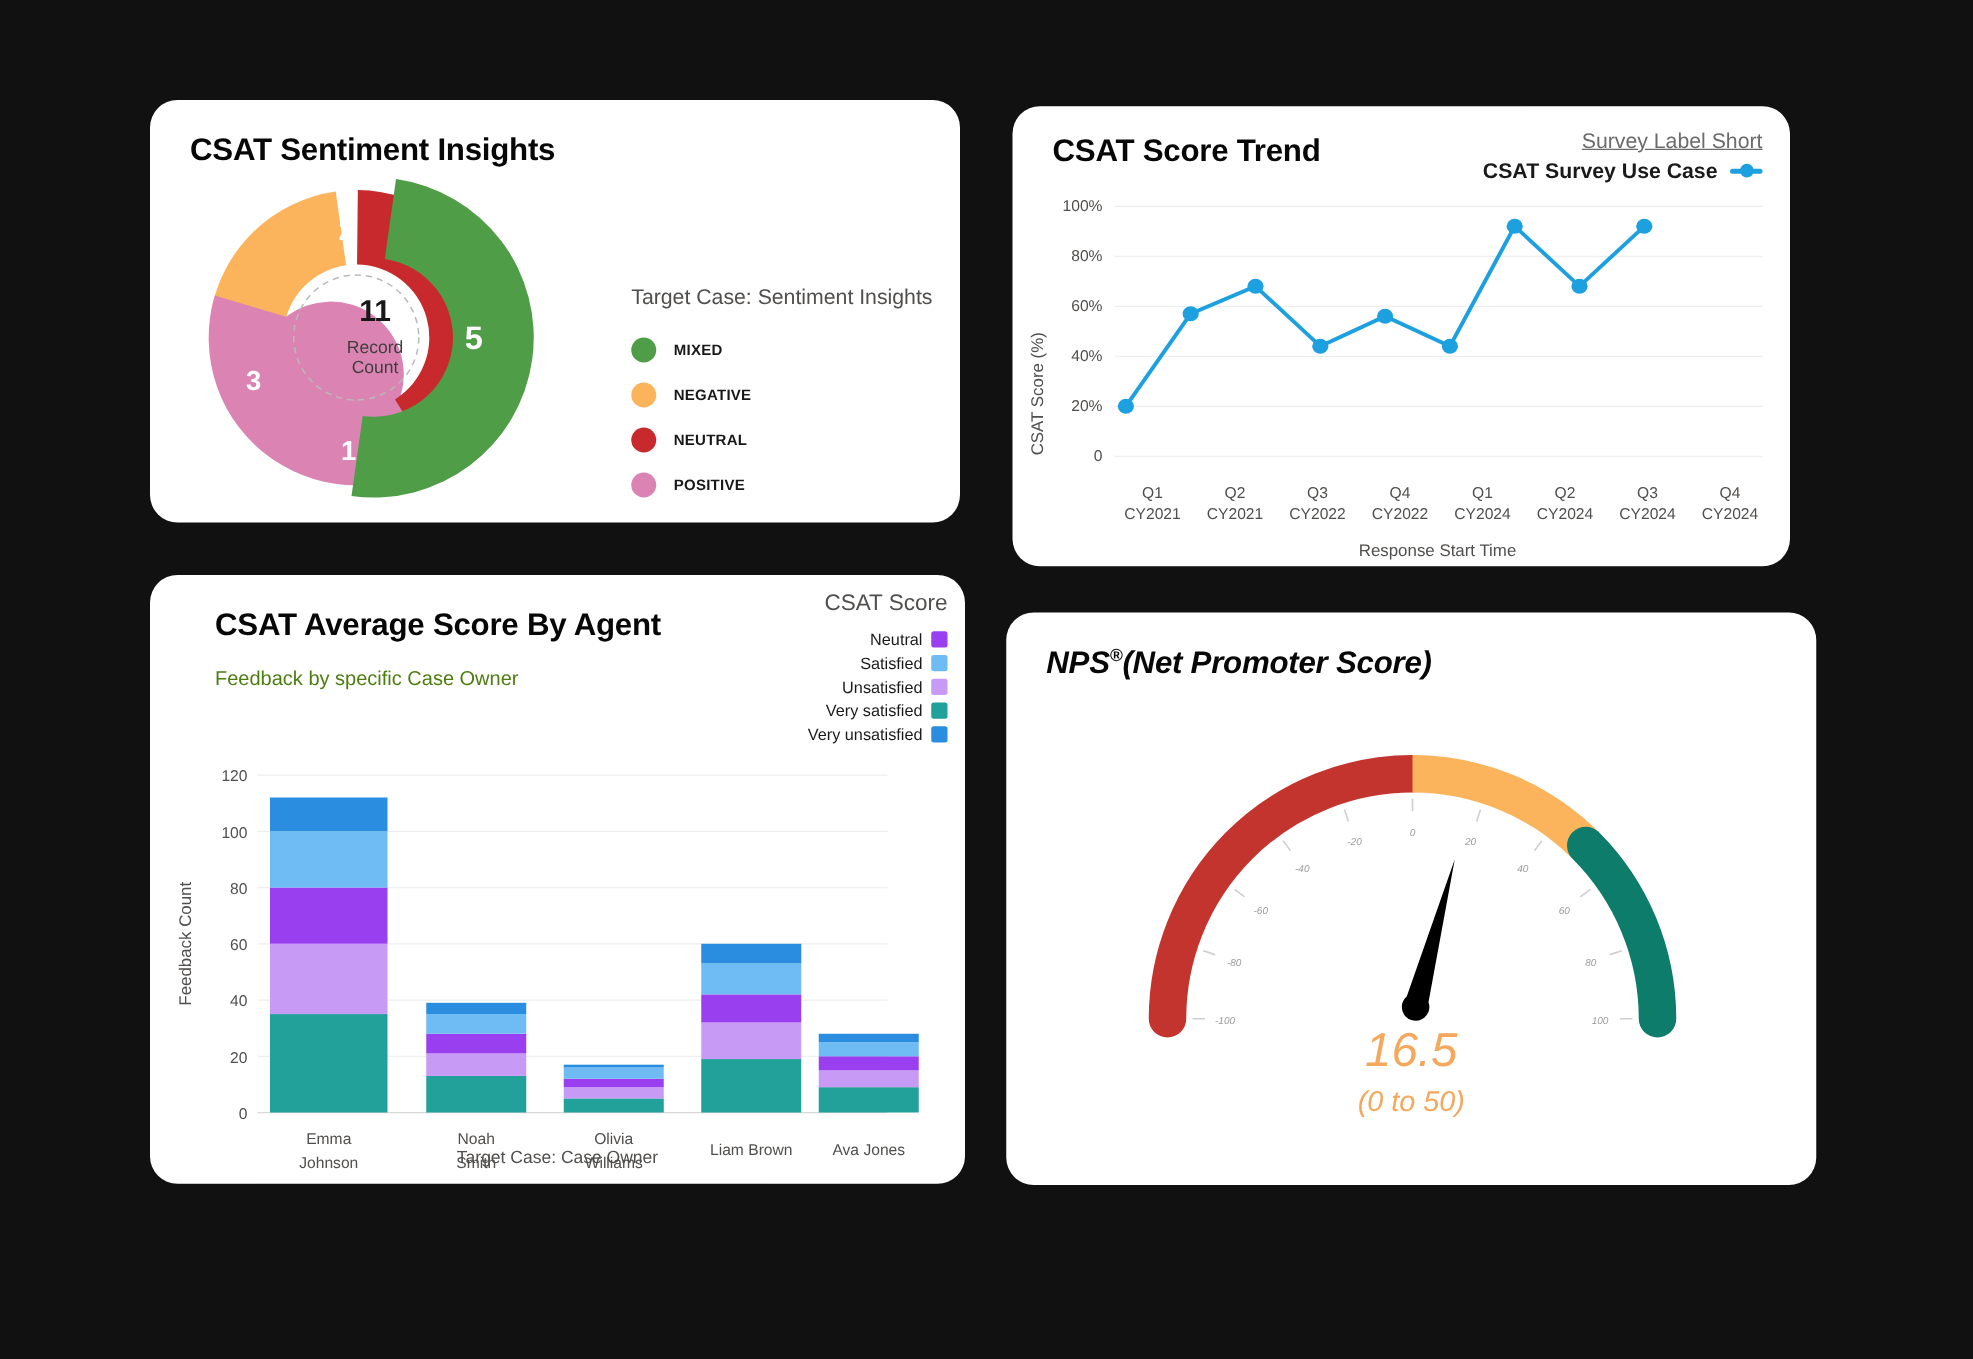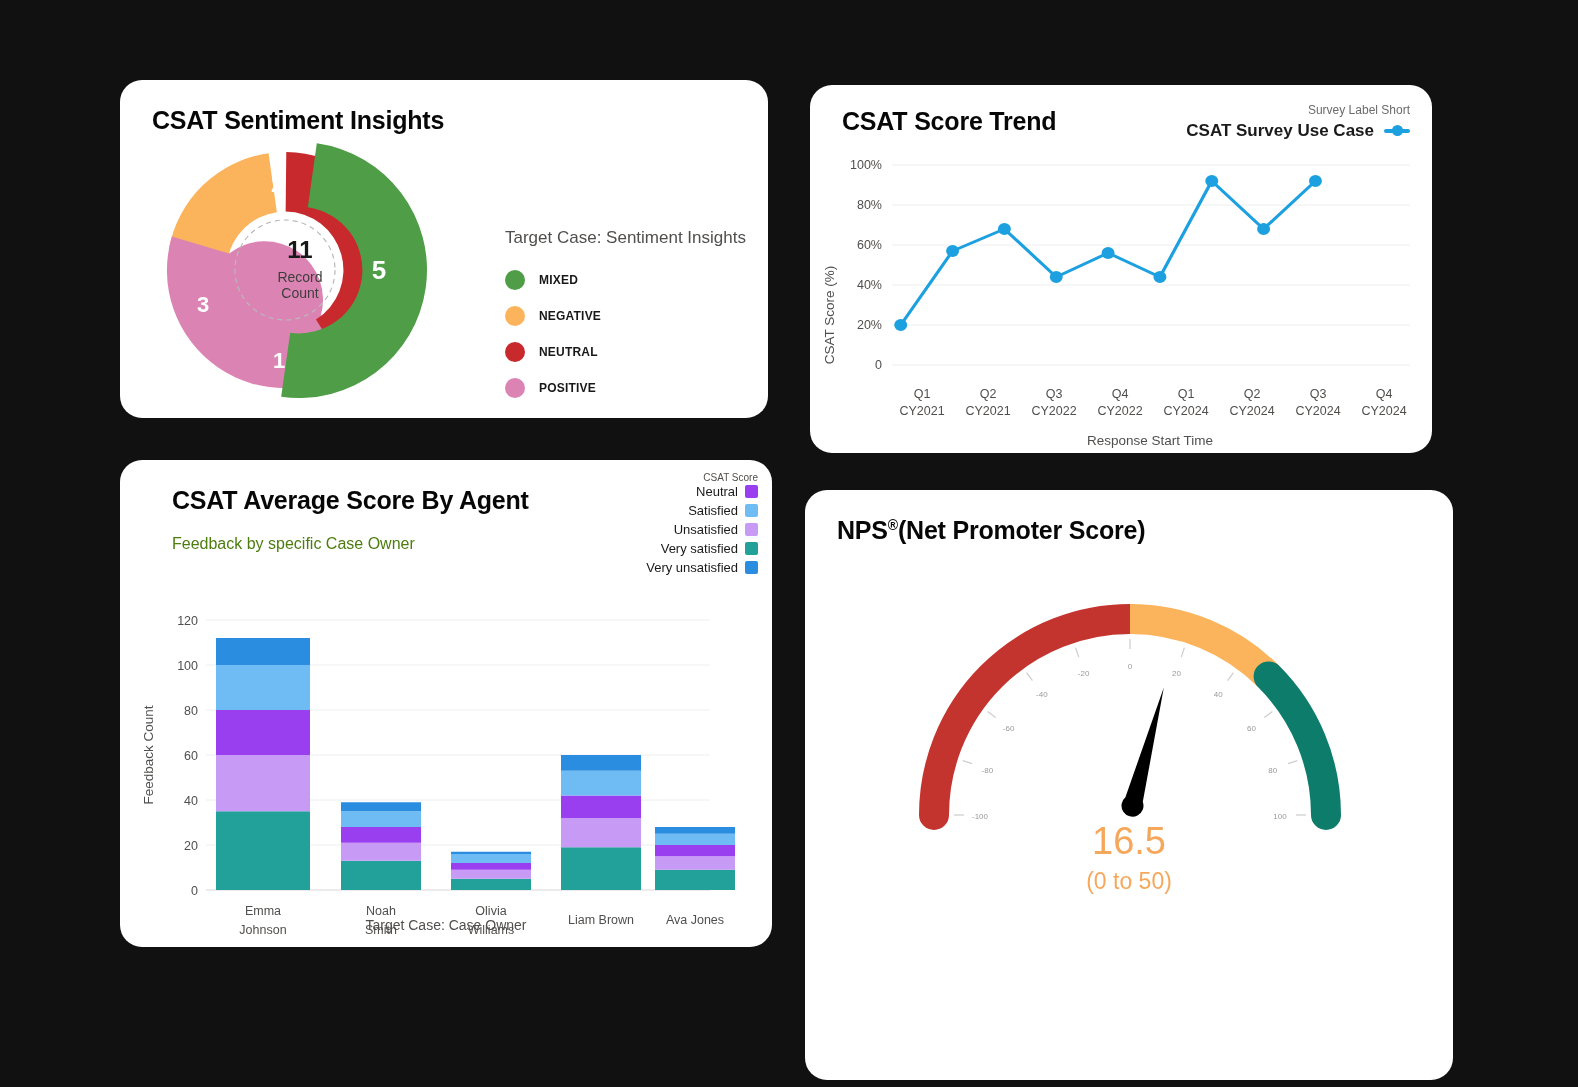--- a/index.html
+++ b/index.html
@@ -18,21 +18,21 @@
     position: absolute;
     background: #ffffff;
     border-radius: 22px;
     overflow: hidden;
   }
 
   
   #card-sentiment { left: 120px; top: 80px; width: 648px; height: 338px; }
   #card-trend     { left: 810px; top: 85px; width: 622px; height: 368px; }
   #card-agent     { left: 120px; top: 460px; width: 652px; height: 487px; }
-  #card-nps       { left: 805px; top: 490px; width: 648px; height: 590px; }
+  #card-nps       { left: 805px; top: 490px; width: 648px; height: 458px; font-style: italic; }
 
   .card-title {
     font-size: 25px;
     font-weight: bold;
     color: #080707;
     letter-spacing: -0.2px;
   }
   .card-subtitle {
     font-size: 16px;
     color: #4d7c0f;
@@ -94,23 +94,24 @@
   }
 
   
   #card-trend .card-title { position: absolute; left: 32px; top: 22px; }
   .trend-legend {
     position: absolute;
     right: 22px; top: 18px;
     text-align: right;
   }
   .trend-legend-title {
-    font-size: 12px;
+    font-size: 17px;
     color: #6b6b6b;
     margin-bottom: 4px;
+    text-decoration: underline;
   }
   .trend-legend-row {
     display: flex;
     align-items: center;
     justify-content: center;
     margin-left: 12px;
   }
   .trend-legend-label {
     font-size: 17px;
     font-weight: bold;
@@ -144,23 +145,23 @@
 
   
   #card-agent .card-title { position: absolute; left: 52px; top: 26px; }
   #card-agent .card-subtitle { position: absolute; left: 52px; top: 55px; }
   .bar-legend {
     position: absolute;
     right: 14px; top: 12px;
     text-align: right;
   }
   .bar-legend-title {
-    font-size: 10px;
+    font-size: 18px;
     color: #514f4d;
-    margin-bottom: 1px;
+    margin-bottom: 11px;
   }
   .bar-legend-row {
     display: flex;
     align-items: center;
     justify-content: flex-end;
     margin-bottom: 4px;
   }
   .bar-legend-label {
     font-size: 13px;
     color: #1a1a1a;

